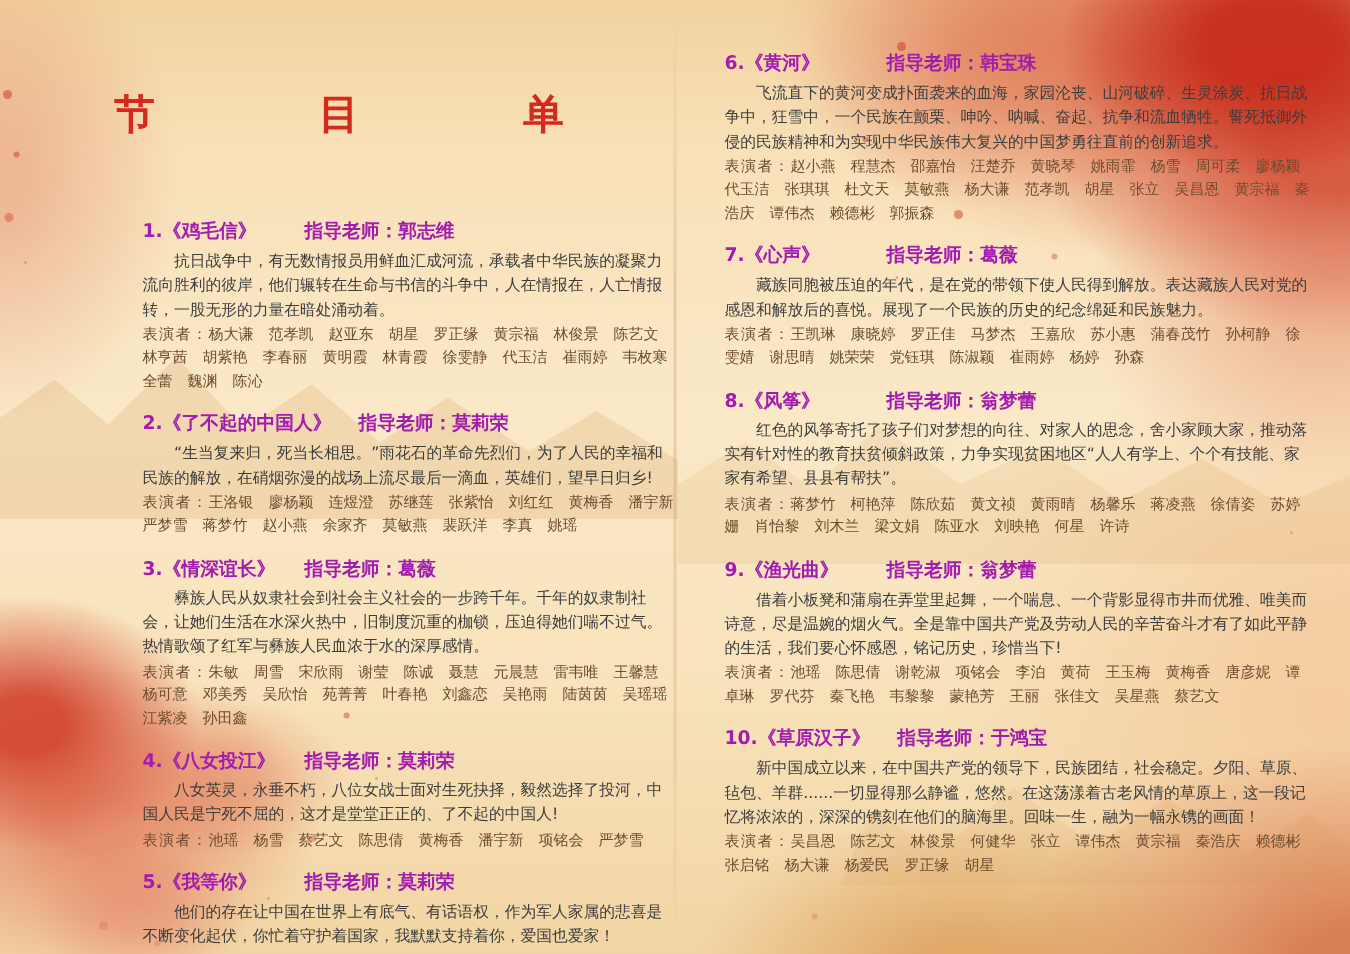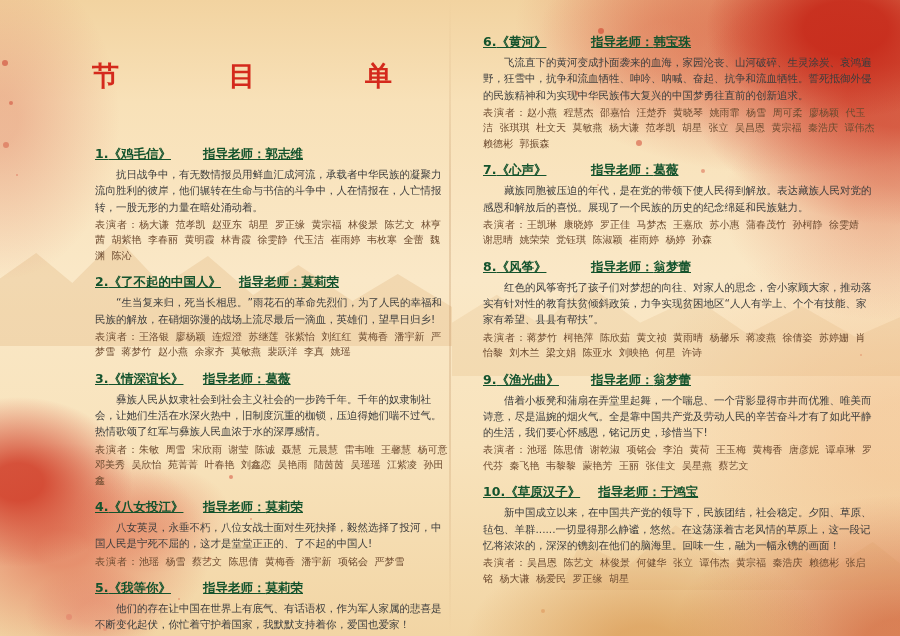--- a/index.html
+++ b/index.html
@@ -43,35 +43,35 @@
   }
   .mountain-a{position:absolute;left:0;top:196px;width:452px;height:150px;background:rgba(203,137,66,.17);
     clip-path:polygon(0 100%,0 55%,8% 38%,16% 58%,26% 28%,36% 60%,46% 40%,56% 66%,66% 46%,78% 70%,88% 52%,100% 74%,100% 100%);}
   .mountain-b{position:absolute;left:452px;top:236px;width:448px;height:140px;background:rgba(203,137,66,.12);
     clip-path:polygon(0 100%,0 62%,10% 42%,20% 64%,30% 34%,42% 62%,54% 44%,66% 70%,78% 50%,90% 72%,100% 58%,100% 100%);}
   .mountain-c{position:absolute;left:560px;top:470px;width:340px;height:120px;background:rgba(210,140,70,.1);
     clip-path:polygon(0 100%,6% 60%,20% 80%,34% 46%,50% 78%,64% 52%,80% 82%,92% 60%,100% 78%,100% 100%);}
   .fold{position:absolute;left:449px;top:0;width:2px;height:636px;
     background:linear-gradient(180deg,rgba(160,100,50,.0),rgba(160,100,50,.2) 30%,rgba(160,100,50,.18) 70%,rgba(160,100,50,0));}
 
-  .main-title{position:absolute;left:16px;top:58px;width:452px;text-align:center;
+  .main-title{position:absolute;left:0;top:58px;width:452px;text-align:center;
     color:#d4291c;font-weight:bold;font-size:27px;}
   .main-title span{letter-spacing:50px;margin-right:-50px;}
 
   .col{position:absolute;}
   .col-left{left:95px;top:146px;width:354px;}
   .col-right{left:483px;top:34px;width:392px;}
 
   .item{margin-bottom:11px;}
-  .item-head{display:flex;font-weight:bold;font-size:12.5px;color:#14532d;margin-bottom:3px;text-decoration:underline;}
+  .item-head{display:flex;font-weight:bold;font-size:12.5px;color:#a21caf;margin-bottom:3px;}
   .head-title{min-width:90px;margin-right:18px;white-space:nowrap;}
   .head-teacher{white-space:nowrap;}
   .item-desc{font-size:10.5px;line-height:1.55;color:#3d3d3d;text-indent:2em;margin:0 0 2px 0;}
   .item-cast{font-size:10px;line-height:1.55;color:#6e4c31;
-    font-family:Liberation Serif, serif;word-spacing:4px;}
+    font-family:Liberation Mono, monospace;word-spacing:4px;}
   .cast-label{letter-spacing:1px;}
 </style>
 </head>
 <body>
 
 <div class="poster">
   <div class="bg"></div>
   <div class="speckles"></div>
   <div class="mountain-a"></div>
   <div class="mountain-b"></div>
@@ -129,21 +129,21 @@
 
   </div>
 
   <div class="col col-right">
 
     <div class="item">
       <div class="item-head">
         <span class="head-title"><b>6.</b><b>《黄河》</b></span>
         <span class="head-teacher"><span>指导老师：</span><span>韩宝珠</span></span>
       </div>
-      <p class="item-desc">飞流直下的黄河变成扑面袭来的血海，家园沦丧、山河破碎、生灵涂炭、哀鸿遍野，狂雪中，抗争和流血牺牲、呻吟、呐喊、奋起、抗争和流血牺牲。誓死抵御外侵的民族精神和为实现中华民族伟大复兴的中国梦勇往直前的创新追求。</p>
+      <p class="item-desc">飞流直下的黄河变成扑面袭来的血海，家园沦丧、山河破碎、生灵涂炭、抗日战争中，狂雪中，一个民族在颤栗、呻吟、呐喊、奋起、抗争和流血牺牲。誓死抵御外侵的民族精神和为实现中华民族伟大复兴的中国梦勇往直前的创新追求。</p>
       <div class="item-cast"><span class="cast-label">表演者：</span><span>赵小燕 程慧杰 邵嘉怡 汪楚乔 黄晓琴 姚雨霏 杨雪 周可柔 廖杨颖 代玉洁 张琪琪 杜文天 莫敏燕 杨大谦 范孝凯 胡星 张立 吴昌恩 黄宗福 秦浩庆 谭伟杰 赖德彬 郭振森</span></div>
     </div>
 
     <div class="item">
       <div class="item-head">
         <span class="head-title"><b>7.</b><b>《心声》</b></span>
         <span class="head-teacher"><span>指导老师：</span><span>葛薇</span></span>
       </div>
       <p class="item-desc">藏族同胞被压迫的年代，是在党的带领下使人民得到解放。表达藏族人民对党的感恩和解放后的喜悦。展现了一个民族的历史的纪念绵延和民族魅力。</p>
       <div class="item-cast"><span class="cast-label">表演者：</span><span>王凯琳 康晓婷 罗正佳 马梦杰 王嘉欣 苏小惠 蒲春茂竹 孙柯静 徐雯婧 谢思晴 姚荣荣 党钰琪 陈淑颖 崔雨婷 杨婷 孙森</span></div>

